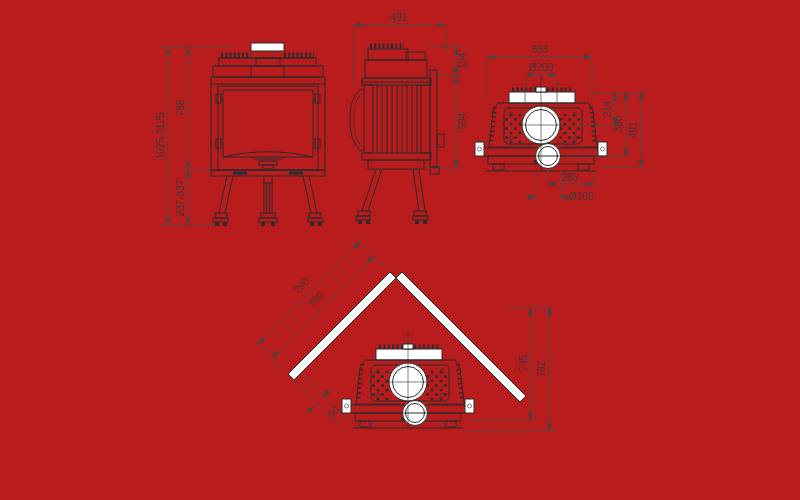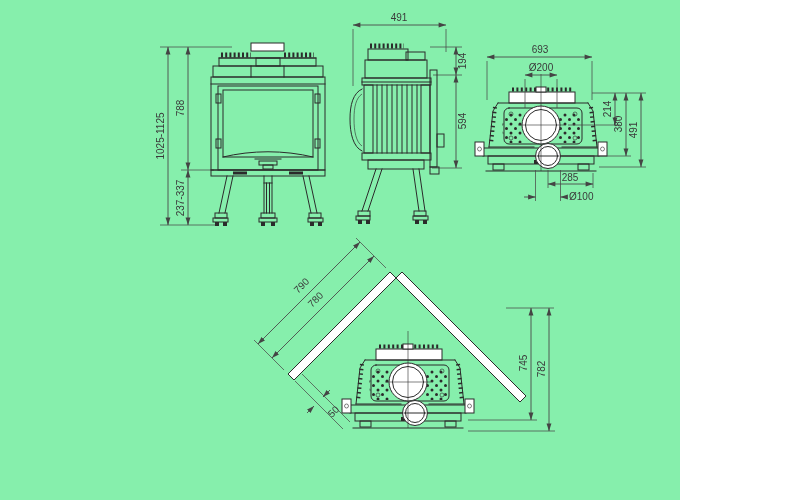--- a/index.html
+++ b/index.html
@@ -1,16 +1,16 @@
 <!DOCTYPE html>
 <html><head>
 <meta charset="utf-8">
 <style>
   html,body{margin:0;padding:0;background:#fff;}
-  .stage{position:relative;width:680px;height:500px;background:#86efac;overflow:hidden;}
+  .stage{position:relative;width:800px;height:500px;background:#b91c1c;overflow:hidden;}
   svg{position:absolute;left:0;top:0;}
   .ln{stroke:#2b2b2b;fill:none;stroke-width:1;stroke-linecap:square;}
   .lnw{stroke:#2b2b2b;fill:#ffffff;stroke-width:1;}
   .lnf{fill:#2b2b2b;stroke:none;}
   .thin{stroke:#2b2b2b;fill:none;stroke-width:0.6;}
   .dim{stroke:#4a4a4a;fill:none;stroke-width:0.9;}
   .ext{stroke:#4a4a4a;fill:none;stroke-width:0.75;}
   .teeth{stroke:#2b2b2b;stroke-width:5;stroke-dasharray:2 2.2;fill:none;}
   .teeth4{stroke:#2b2b2b;stroke-width:4;stroke-dasharray:2 2.4;fill:none;}
   .serr{stroke:#2b2b2b;stroke-width:4;stroke-dasharray:1.5 3.2;fill:none;}

